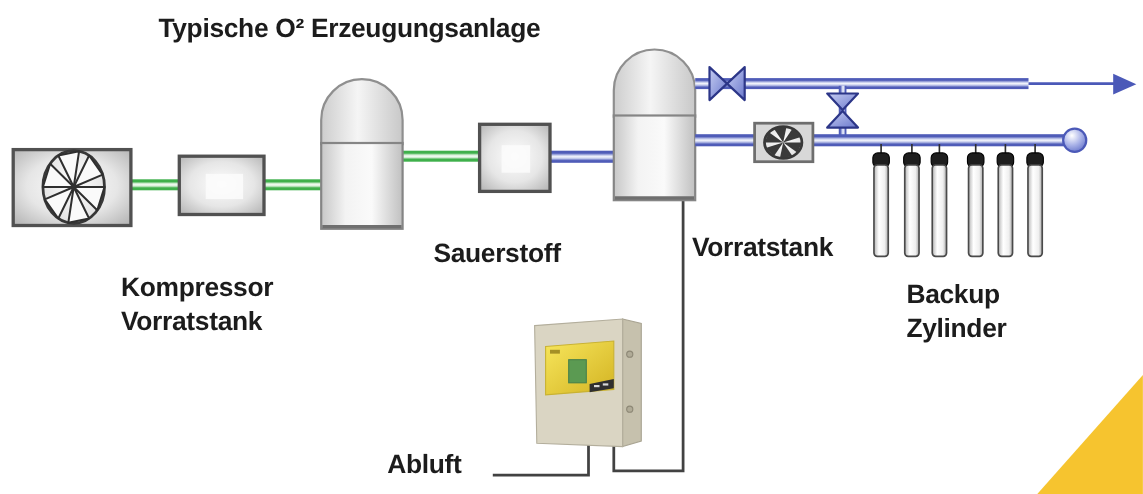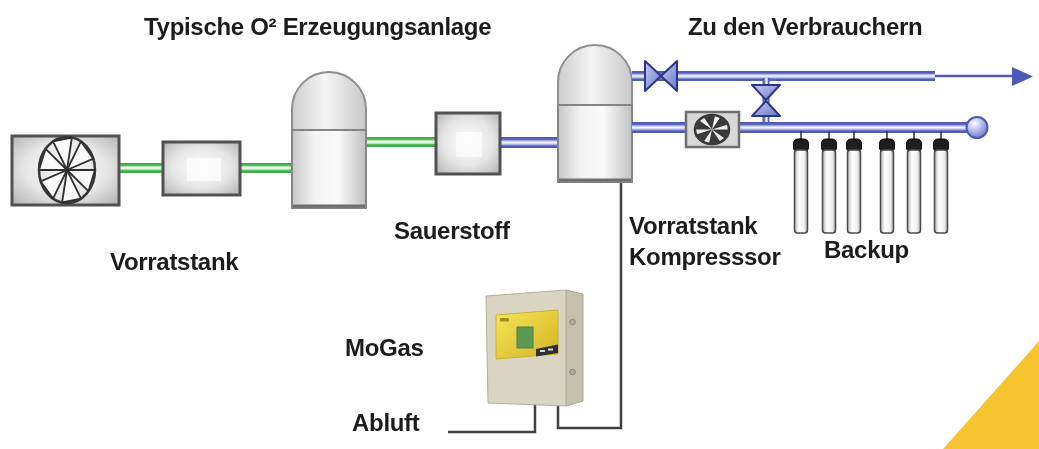--- a/index.html
+++ b/index.html
@@ -236,37 +236,36 @@
       <rect class="an-green" x="517" y="327" width="16" height="21"></rect>
       <polygon points="536,349 558,344.5 558,353 536,356.5" fill="#2f2f2f"></polygon>
       <rect x="540" y="350" width="5" height="2" fill="#d8d8d8"></rect>
       <rect x="548" y="348.5" width="5" height="2" fill="#d8d8d8"></rect>
     </g>
 
     <polygon class="tri-corner" points="1039,341 1039,449 943,449"></polygon>
   </svg>
 
   <div class="lbl title" style="left:144px;top:13px;">Typische O² Erzeugungsanlage</div>
-  <div class="lbl title" style="left:688px;top:13px;">Zu den Verbrauchern</div>
 
   <div class="lbl" style="left:110px;top:246px;">
+    <div>Kompressor</div>
     <div>Vorratstank</div>
   </div>
 
   <div class="lbl" style="left:394px;top:215px;text-align:right;">
     <div>Sauerstoff</div>
   </div>
 
   <div class="lbl" style="left:629px;top:210px;">
     <div>Vorratstank</div>
-    <div>Kompresssor</div>
-  </div>
-
-  <div class="lbl" style="left:824px;top:234px;">
+  </div>
+
+  <div class="lbl" style="left:824px;top:252px;">
     <div>Backup</div>
+    <div>Zylinder</div>
   </div>
 
   <div class="lbl" style="left:345px;top:333px;line-height:30px;">
-    <div>MoGas</div>
   </div>
 
   <div class="lbl" style="left:352px;top:407px;text-align:right;">Abluft</div>
 </div>
 
 </body></html>

